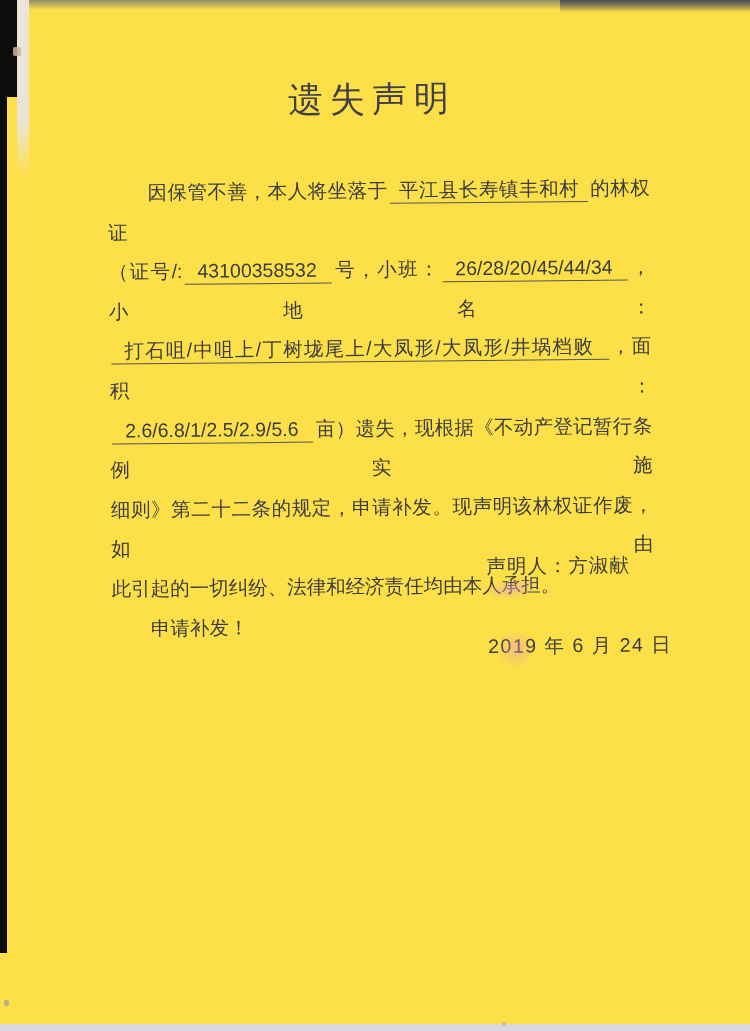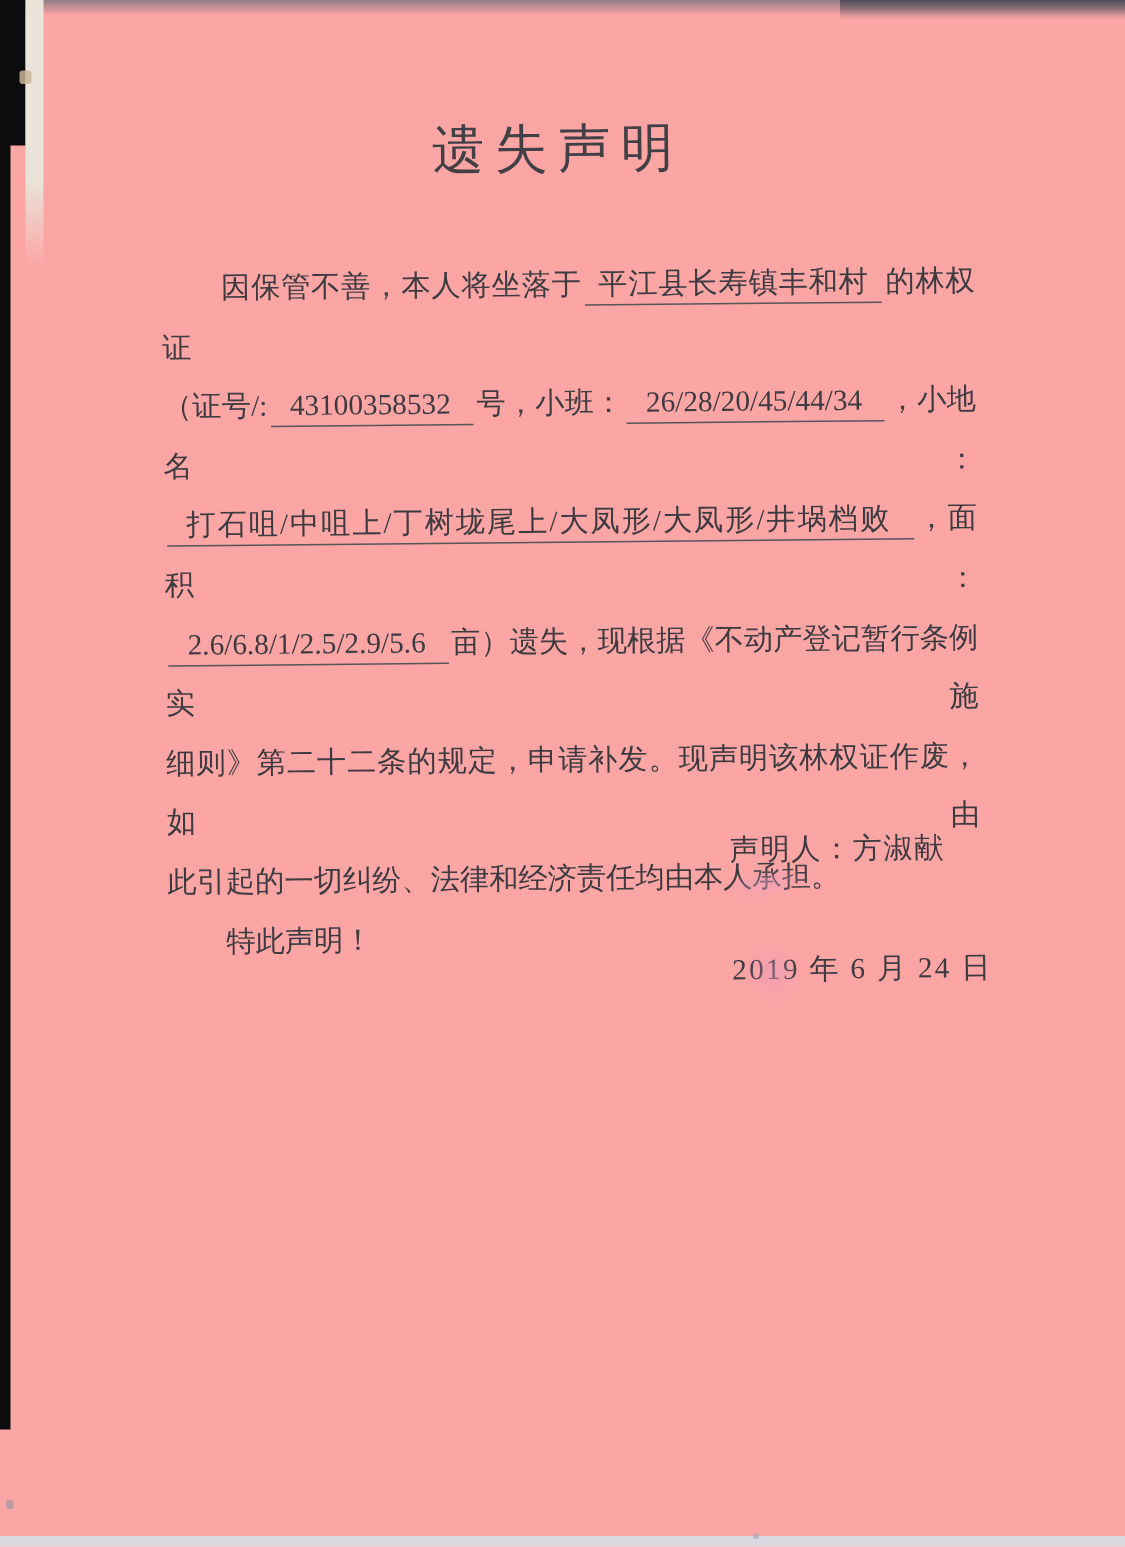--- a/index.html
+++ b/index.html
@@ -1,19 +1,19 @@
 <!DOCTYPE html>
 <html><head>
 <meta charset="utf-8">
 <style>
   html,body{margin:0;padding:0;background:#e8e8ea;}
   .stage{
     position:relative;width:750px;height:1031px;margin:0 auto;
-    background:#fca5a5;overflow:hidden;
-    font-family:Liberation Serif, serif;
+    background:#fde047;overflow:hidden;
+    font-family:Liberation Sans, sans-serif;
   }
   
   .edge-top{position:absolute;left:0;top:0;width:100%;height:10px;
     background:linear-gradient(180deg,rgba(115,115,125,.78),rgba(255,255,255,0));}
   .edge-top-right{position:absolute;right:0;top:0;width:190px;height:13px;
     background:linear-gradient(180deg,rgba(70,70,82,.85),rgba(255,255,255,0));}
   .edge-left-black{position:absolute;left:0;top:0;width:7px;height:953px;background:#0c0c0e;}
   .edge-left-wide{position:absolute;left:0;top:0;width:17px;height:97px;background:#0c0c0e;}
   .edge-cream{position:absolute;left:17px;top:0;width:12px;height:178px;
     background:linear-gradient(180deg,#eae5d8 0 120px,rgba(234,229,216,0));}
@@ -65,21 +65,21 @@
       <p class="fill"><span>（证号/:</span><span class="blank wide">43100358532</span><span>号，小班：</span><span class="blank wide">26/28/20/45/44/34</span><span>，小地名：</span></p>
 
       <p class="fill"><span class="blank wide">打石咀/中咀上/丁树垅尾上/大凤形/大凤形/井埚档败</span><span>，面积：</span></p>
 
       <p class="fill"><span class="blank wide">2.6/6.8/1/2.5/2.9/5.6</span><span>亩）遗失，现根据《不动产登记暂行条例实施</span></p>
 
       <p class="fill">细则》第二十二条的规定，申请补发。现声明该林权证作废，如由</p>
 
       <p>此引起的一切纠纷、法律和经济责任均由本人承担。</p>
 
-      <p><span class="ind"></span><span>特此声明！</span></p>
+      <p><span class="ind"></span><span>申请补发！</span></p>
     </div>
 
     <div class="sig-row"><span>声明人：</span><span>方淑献</span></div>
 
     <div class="smudge smudge-1"></div>
 
     <div class="date-row">2019 年 6 月 24 日</div>
 
     <div class="smudge smudge-2"></div>
 

